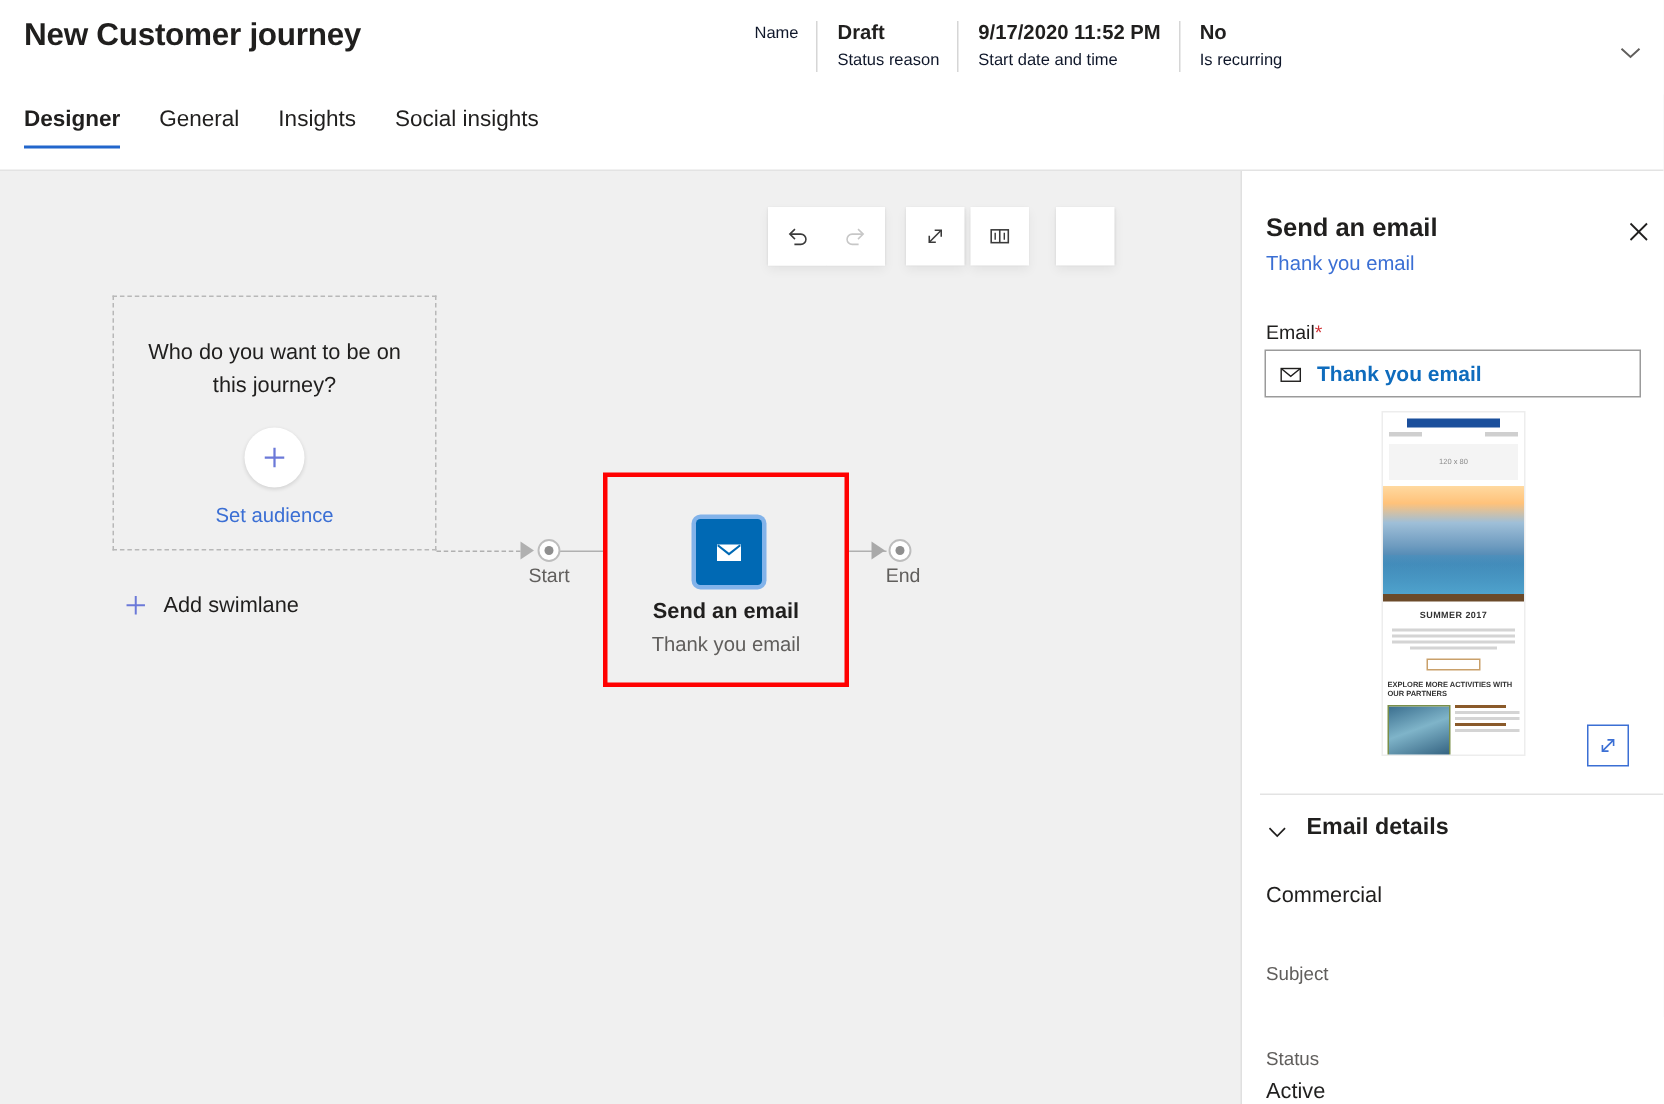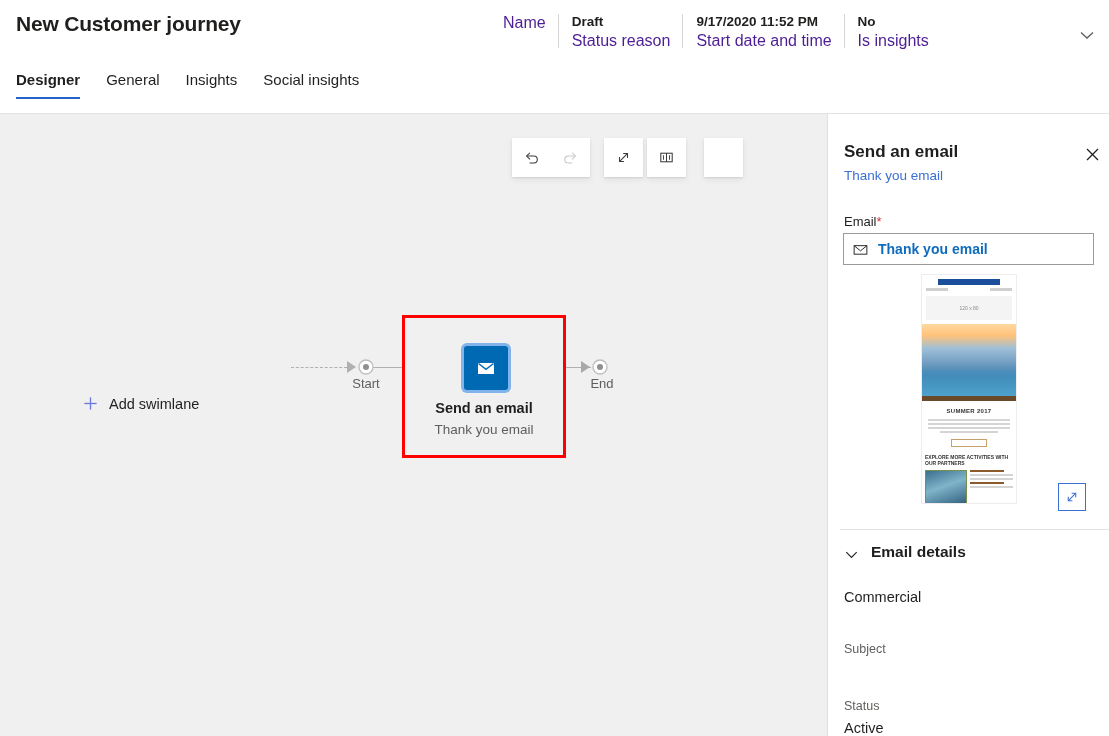--- a/index.html
+++ b/index.html
@@ -32,21 +32,21 @@
   .meta-col + .meta-col { padding-left:14px; }
   .meta-col + .meta-col:before {
     content:""; position:absolute; left:0; top:1px; bottom:1px; width:1px;
     background:#d6d6d6;
   }
   .meta-val {
     font-size:13.5px; font-weight:600; color:#201f1e; line-height:18px;
     white-space:nowrap;
   }
   .meta-lbl {
-    font-size:16px; color:#4c1d95; line-height:17px; margin-top:1px;
+    font-size:11px; color:#0f172a; line-height:17px; margin-top:1px;
     white-space:nowrap;
   }
   #header-chevron {
     position:absolute; left:1078px; top:26px;
     width:18px; height:18px; cursor:pointer;
   }
 
   
   #tabs {
     position:absolute; left:0; top:70px; width:905px; height:44px;
@@ -268,21 +268,21 @@
     <div class="meta-col">
       <div class="meta-val">Draft</div>
       <div class="meta-lbl">Status reason</div>
     </div>
     <div class="meta-col">
       <div class="meta-val">9/17/2020 11:52 PM</div>
       <div class="meta-lbl">Start date and time</div>
     </div>
     <div class="meta-col">
       <div class="meta-val">No</div>
-      <div class="meta-lbl">Is insights</div>
+      <div class="meta-lbl">Is recurring</div>
     </div>
   </div>
 
   <div id="header-chevron">
     <svg width="18" height="18" viewBox="0 0 18 18">
         <path d="M3 6.5 L9 12 L15 6.5" fill="none" stroke="#605e5c" stroke-width="1.3"></path>
       </svg>
   </div>
 </div>
 
@@ -328,20 +328,30 @@
           <line x1="13.2" y1="7.6" x2="13.2" y2="12.4" stroke="#3a3a3a" stroke-width="1"></line>
         </svg>
     </div>
     <div class="gap" style="width:4px"></div>
     <div class="gap"></div>
     <div class="tbtn">
       
     </div>
   </div>
 
+  <div id="swimlane">
+    <div id="swimlane-q">Who do you want to be on this journey?</div>
+    <div id="set-audience-plus">
+      <svg width="20" height="20" viewBox="0 0 20 20">
+          <line x1="10" y1="3.5" x2="10" y2="16.5" stroke="#6b79d8" stroke-width="1.5"></line>
+          <line x1="3.5" y1="10" x2="16.5" y2="10" stroke="#6b79d8" stroke-width="1.5"></line>
+        </svg>
+    </div>
+    <div id="set-audience-label">Set audience</div>
+  </div>
 
   <div id="add-swimlane">
     <span>
       <svg width="17" height="17" viewBox="0 0 18 18">
           <line x1="9" y1="2.5" x2="9" y2="15.5" stroke="#6b79d8" stroke-width="1.4"></line>
           <line x1="2.5" y1="9" x2="15.5" y2="9" stroke="#6b79d8" stroke-width="1.4"></line>
         </svg>
     </span>
     <span class="label">Add swimlane</span>
   </div>

